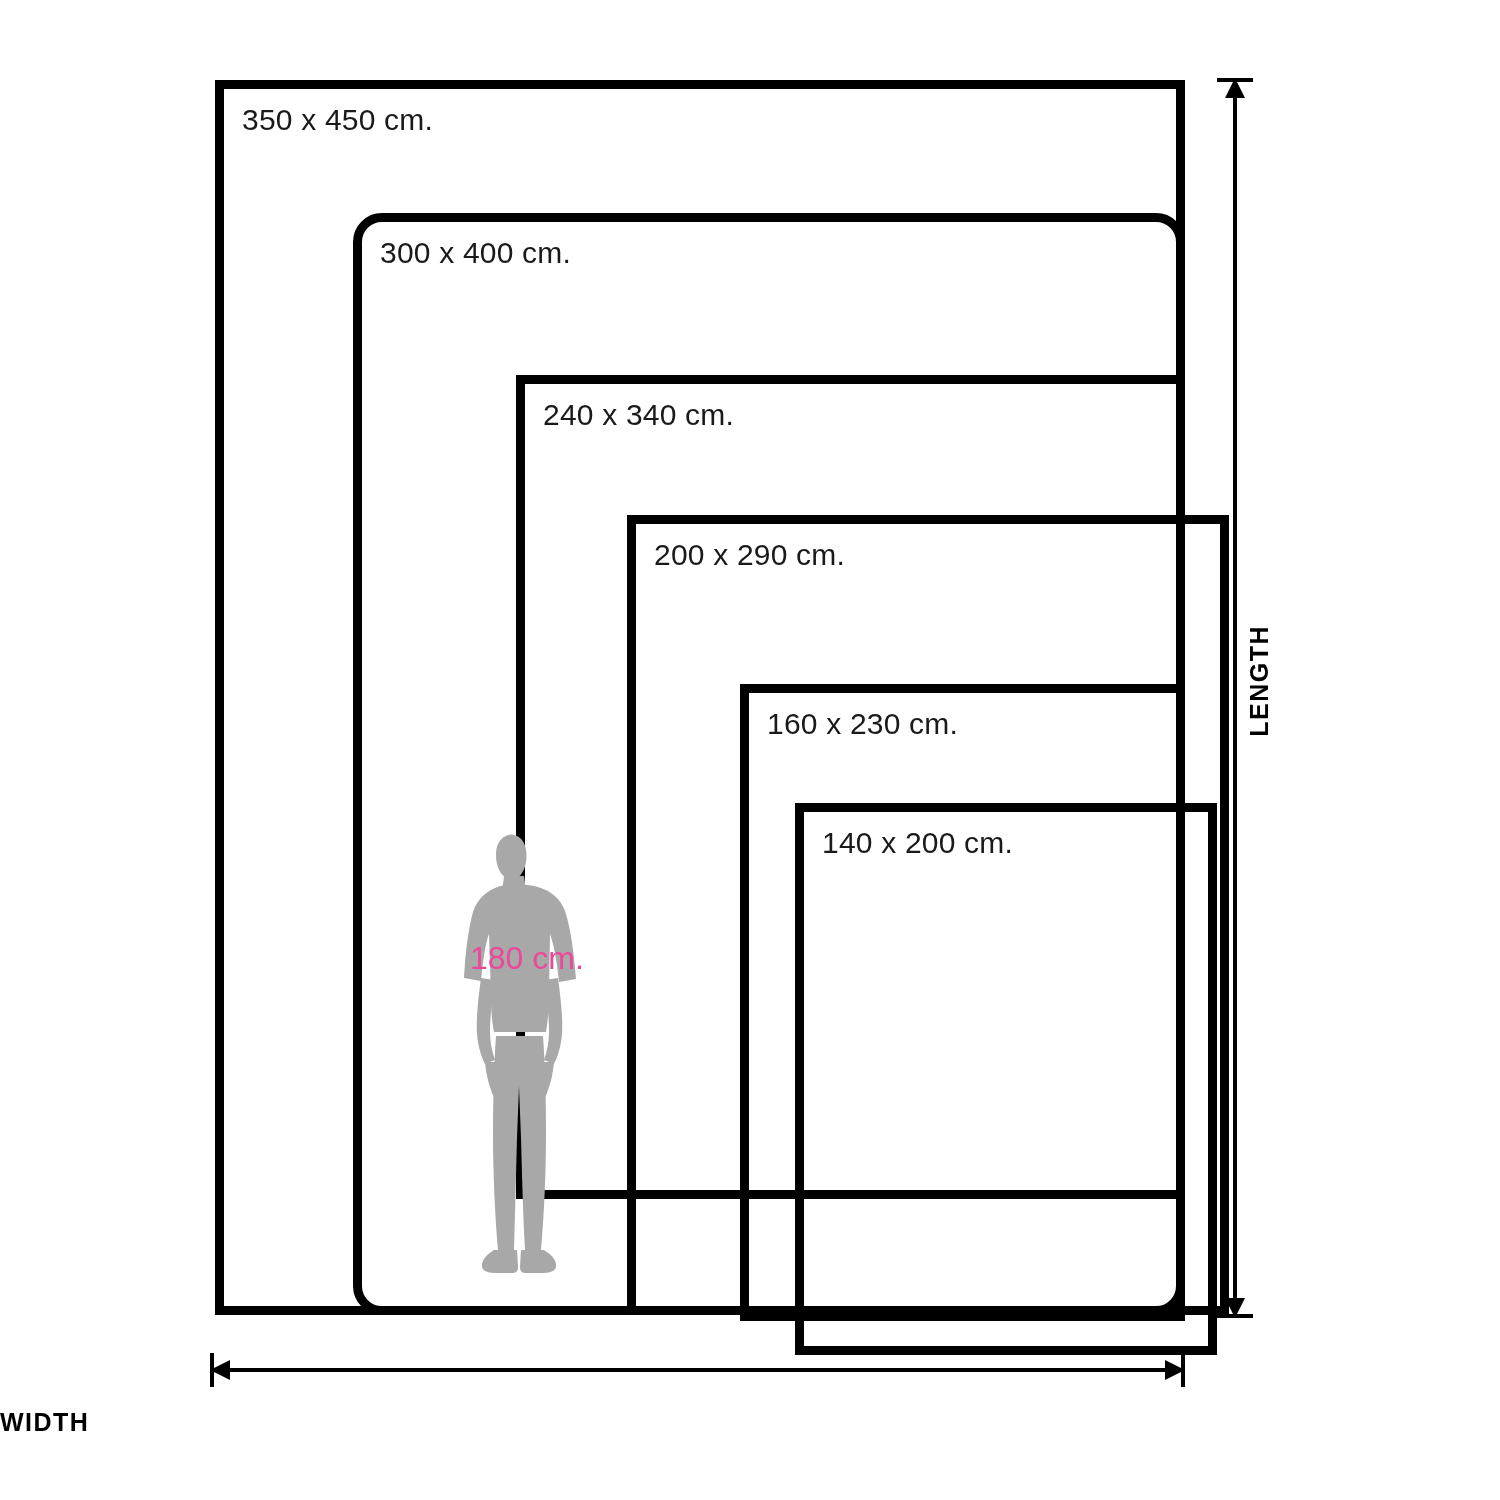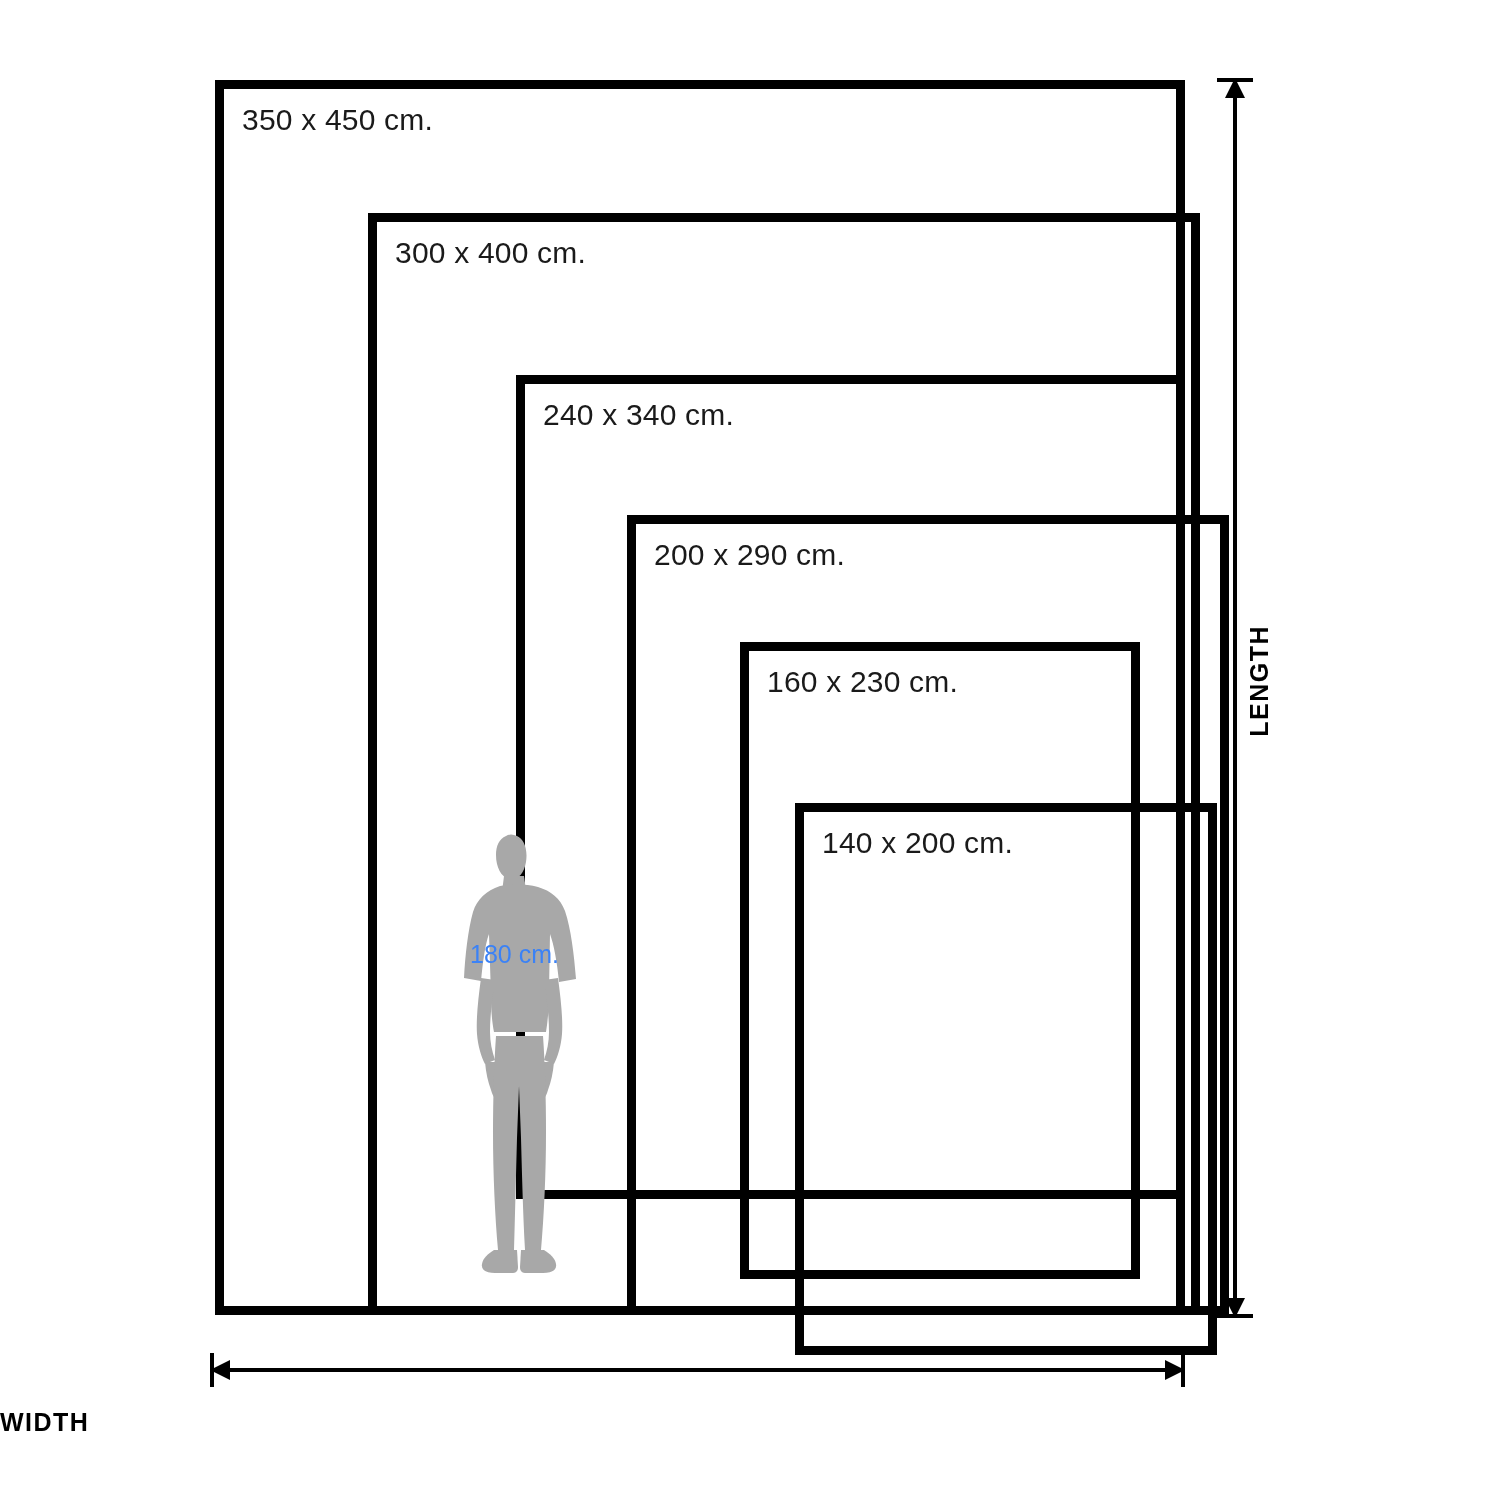--- a/index.html
+++ b/index.html
@@ -54,22 +54,22 @@
     left: 440px;
     top: 830px;
     width: 160px;
     height: 480px;
   }
   #human svg { display: block; width: 100%; height: 100%; }
   #human .human-label {
     position: absolute;
     left: 30px;
     top: 110px;
-    font-size: 25px;
-    color: #3b82f6;
+    font-size: 32px;
+    color: #ec4899;
     white-space: nowrap;
   }
   #length-axis {
     position: absolute;
     left: 1205px;
     top: 78px;
     width: 60px;
     height: 1240px;
   }
   #width-axis {
@@ -105,33 +105,33 @@
 </style>
 </head>
 <body>
 
 <div id="stage">
 
   <div class="rug" style="left:215px; top:80px; width:970px; height:1235px;">
     <span class="rug-label">350 x 450 cm.</span>
   </div>
 
-  <div class="rug" style="left:368px; top:213px; width:832px; height:1102px;">
+  <div class="rug" style="left:353px; top:213px; width:832px; height:1102px;border-radius:29px;">
     <span class="rug-label">300 x 400 cm.</span>
   </div>
 
   <div class="rug" style="left:516px; top:375px; width:669px; height:824px;">
     <span class="rug-label">240 x 340 cm.</span>
   </div>
 
   <div class="rug" style="left:627px; top:515px; width:602px; height:800px;">
     <span class="rug-label">200 x 290 cm.</span>
   </div>
 
-  <div class="rug" style="left:740px; top:642px; width:400px; height:637px;">
+  <div class="rug" style="left:740px; top:684px; width:445px; height:637px;">
     <span class="rug-label">160 x 230 cm.</span>
   </div>
 
   <div class="rug" style="left:795px; top:803px; width:422px; height:552px;">
     <span class="rug-label">140 x 200 cm.</span>
   </div>
 
 
   <div id="human">
     <svg viewBox="0 0 160 480" xmlns="http://www.w3.org/2000/svg">

